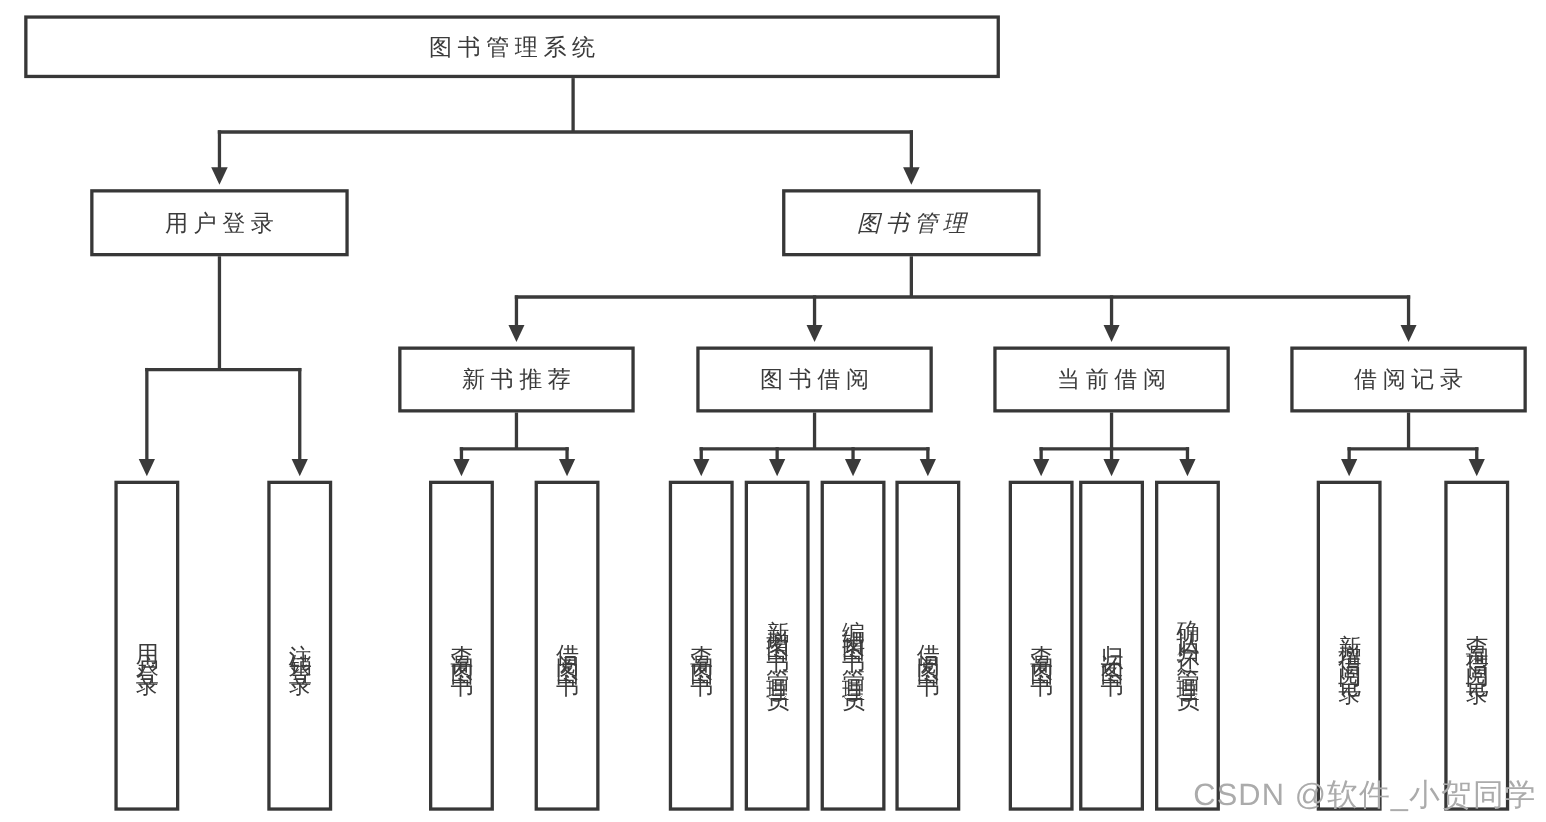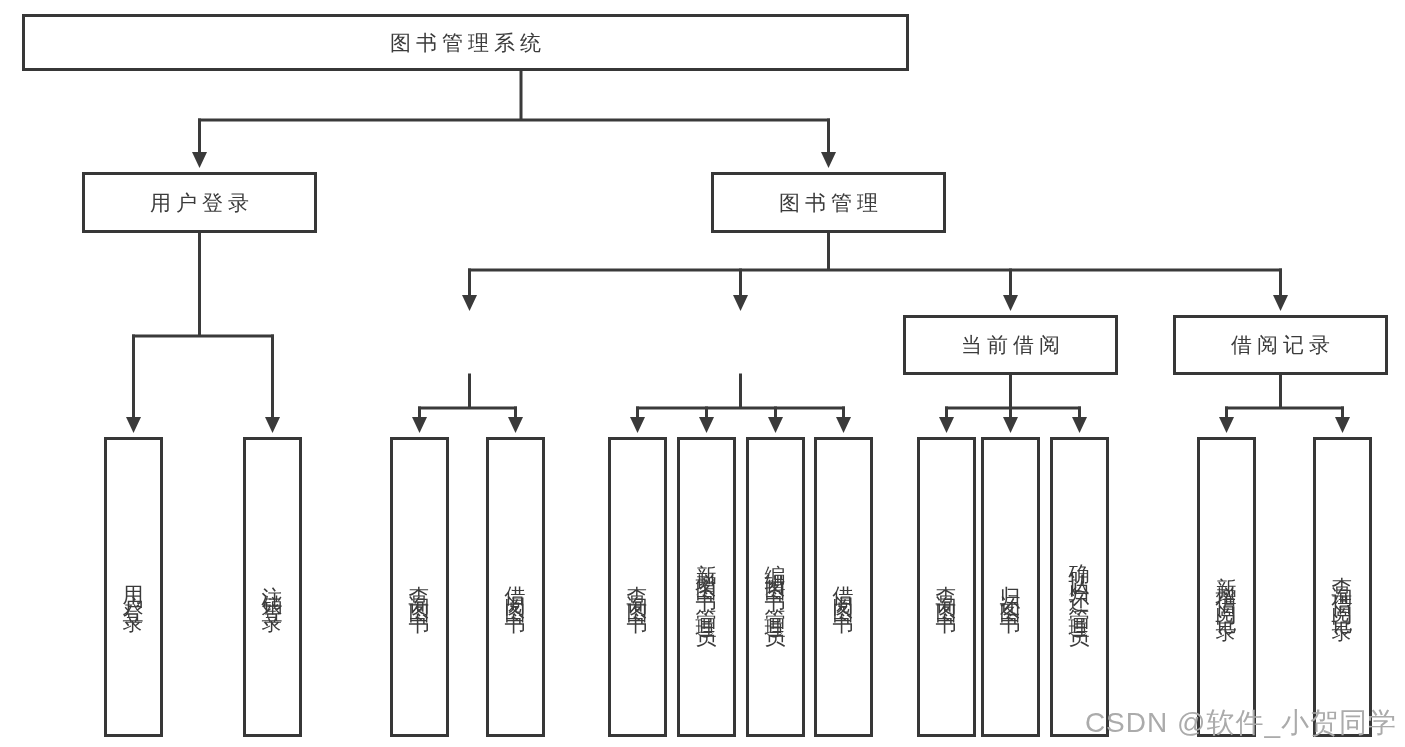--- a/index.html
+++ b/index.html
@@ -86,22 +86,24 @@
 
       <path d="M1280.5,375 V408 M1226.5,408 H1342.5"></path>
       <line x1="1226.5" y1="408" x2="1226.5" y2="417" marker-end="url(#arrow)"></line>
       <line x1="1342.5" y1="408" x2="1342.5" y2="417" marker-end="url(#arrow)"></line>
     </g>
   </svg>
 
   <div class="node" style="left:22px;top:14px;width:887px;height:57px;">图书管理系统</div>
 
   <div class="node" style="left:82px;top:172px;width:235px;height:61px;">用户登录</div>
-  <div class="node" style="left:711px;top:172px;width:235px;height:61px;">图书管理</div>
+  <div class="node" style="left:711px;top:172px;width:235px;height:61px;font-style:italic;">图书管理</div>
 
+  <div class="node" style="left:362px;top:315px;width:215px;height:60px;">新书推荐</div>
+  <div class="node" style="left:633px;top:315px;width:215px;height:60px;">图书借阅</div>
   <div class="node" style="left:1173px;top:315px;width:215px;height:60px;">借阅记录</div>
   <div class="node" style="left:903px;top:315px;width:215px;height:60px;">当前借阅</div>
 
   <div class="node vnode" style="left:104px;top:437px;width:59px;height:300px;">
     <span class="vlabel">用户登录</span>
   </div>
   <div class="node vnode" style="left:243px;top:437px;width:59px;height:300px;">
     <span class="vlabel">注销登录</span>
   </div>
 

